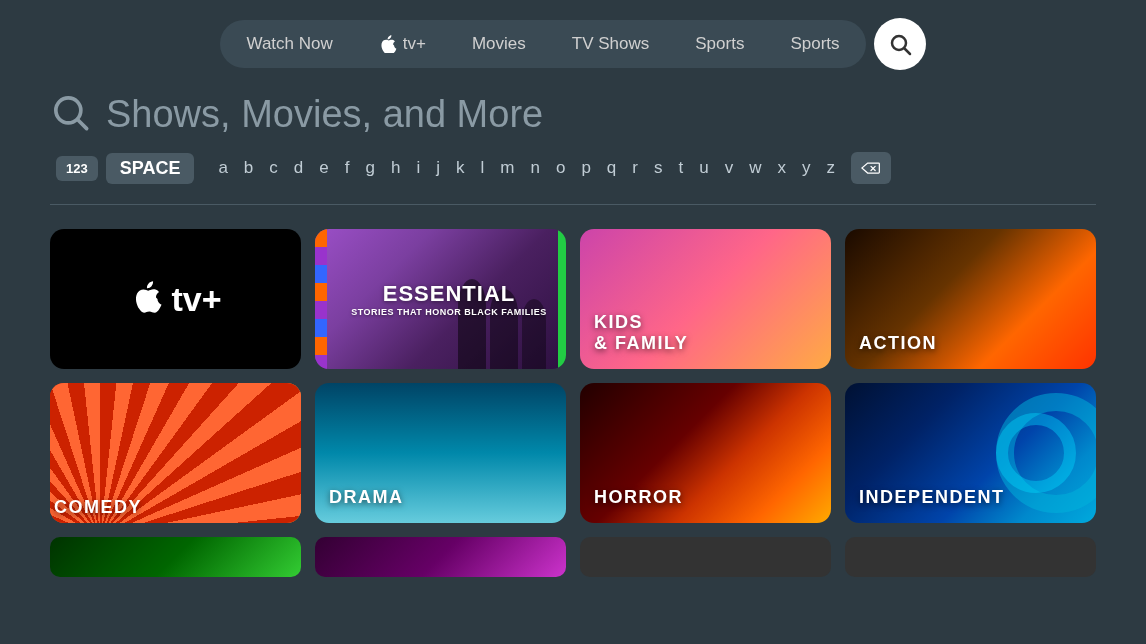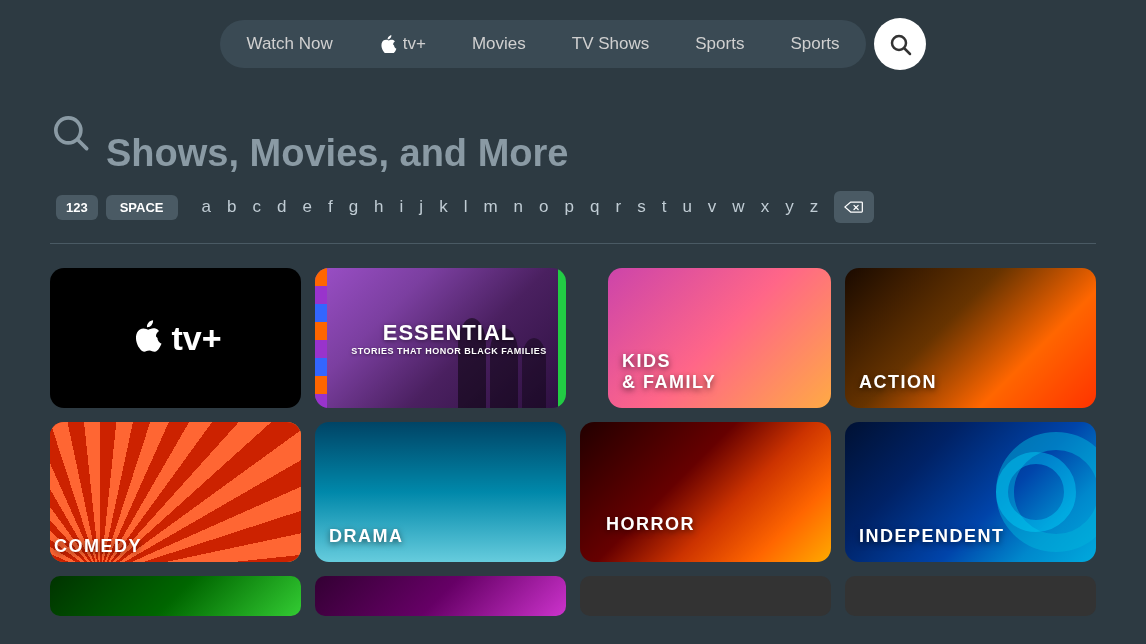--- a/index.html
+++ b/index.html
@@ -66,23 +66,22 @@
       padding: 8px 50px 16px;
       gap: 16px;
     }
 
     .search-heading-icon {
       color: #8a9aa4;
     }
 
     .search-heading-text {
       font-size: 38px;
-      font-weight: 700;
+      font-weight: 400;
       color: #8a9aa4;
-      margin-top: 40px;
     }
 
     
     .keyboard-row {
       display: flex;
       align-items: center;
       padding: 0 50px 20px;
       gap: 0;
       margin-left: 6px;
     }
@@ -95,21 +94,21 @@
       font-weight: 600;
       color: white;
       margin-right: 8px;
       cursor: pointer;
     }
 
     .key-space {
       background: #4a5a64;
       border-radius: 6px;
       padding: 5px 14px;
-      font-size: 13px;
+      font-size: 18px;
       font-weight: 600;
       color: white;
       margin-right: 16px;
       cursor: pointer;
     }
 
     .key-letter {
       font-size: 17px;
       font-weight: 400;
       color: #c0ccd4;
@@ -218,21 +217,20 @@
       letter-spacing: 0.5px;
       text-shadow: 0 1px 3px rgba(0,0,0,0.5);
     }
 
     
     .card-kids {
       background: linear-gradient(135deg, #cc44aa 0%, #ff6688 50%, #ffaa44 100%);
       display: flex;
       align-items: flex-end;
       padding: 14px;
-      margin-left: 28px;
     }
 
     
     .card-action {
       background: linear-gradient(135deg, #1a0a00 0%, #663300 40%, #ff6600 70%, #ff3300 100%);
       display: flex;
       align-items: flex-end;
       padding: 14px;
     }
 
@@ -263,21 +261,21 @@
       display: flex;
       align-items: flex-end;
       padding: 14px;
     }
 
     
     .card-horror {
       background: linear-gradient(135deg, #220000 0%, #660000 40%, #cc3300 60%, #ff6600 80%, #ffaa00 100%);
       display: flex;
       align-items: flex-end;
-      padding: 26px;
+      padding: 14px;
     }
 
     
     .card-independent {
       background: linear-gradient(135deg, #001133 0%, #002266 30%, #0044aa 60%, #0088cc 80%, #00aadd 100%);
       position: relative;
       overflow: hidden;
       display: flex;
       align-items: flex-end;
       padding: 14px;

